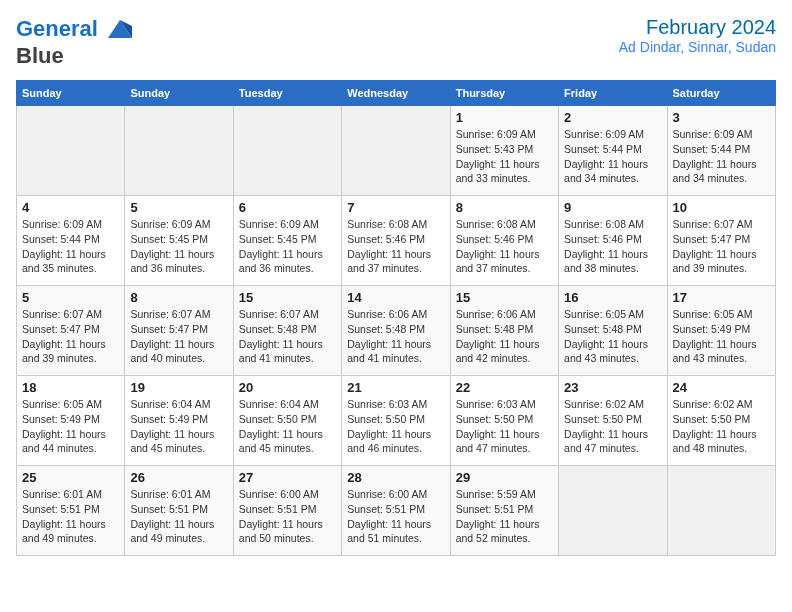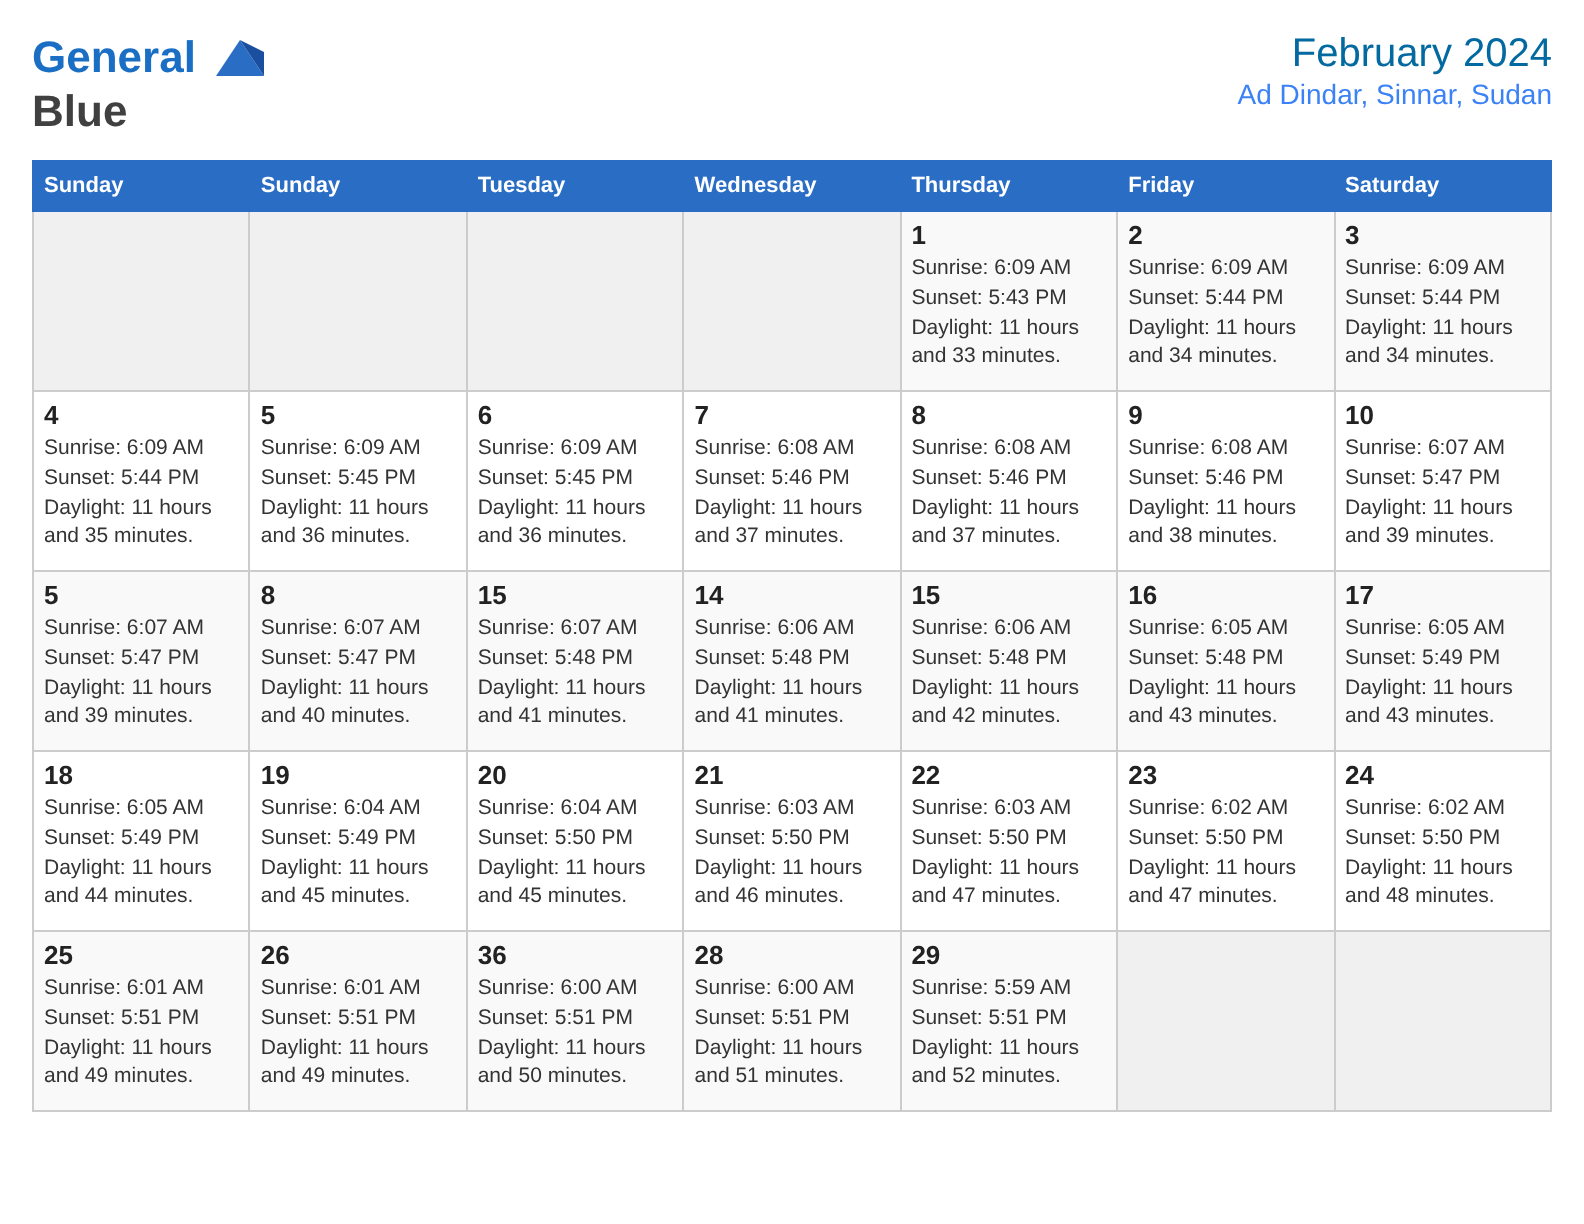--- a/index.html
+++ b/index.html
@@ -239,21 +239,21 @@
       <tr>
         <td>
           <span class="day-number">25</span>
           <div class="day-info">Sunrise: 6:01 AM<br>Sunset: 5:51 PM<br>Daylight: 11 hours and 49 minutes.</div>
         </td>
         <td>
           <span class="day-number">26</span>
           <div class="day-info">Sunrise: 6:01 AM<br>Sunset: 5:51 PM<br>Daylight: 11 hours and 49 minutes.</div>
         </td>
         <td>
-          <span class="day-number">36</span>
+          <span class="day-number">27</span>
           <div class="day-info">Sunrise: 6:00 AM<br>Sunset: 5:51 PM<br>Daylight: 11 hours and 50 minutes.</div>
         </td>
         <td>
           <span class="day-number">28</span>
           <div class="day-info">Sunrise: 6:00 AM<br>Sunset: 5:51 PM<br>Daylight: 11 hours and 51 minutes.</div>
         </td>
         <td>
           <span class="day-number">29</span>
           <div class="day-info">Sunrise: 5:59 AM<br>Sunset: 5:51 PM<br>Daylight: 11 hours and 52 minutes.</div>
         </td>

